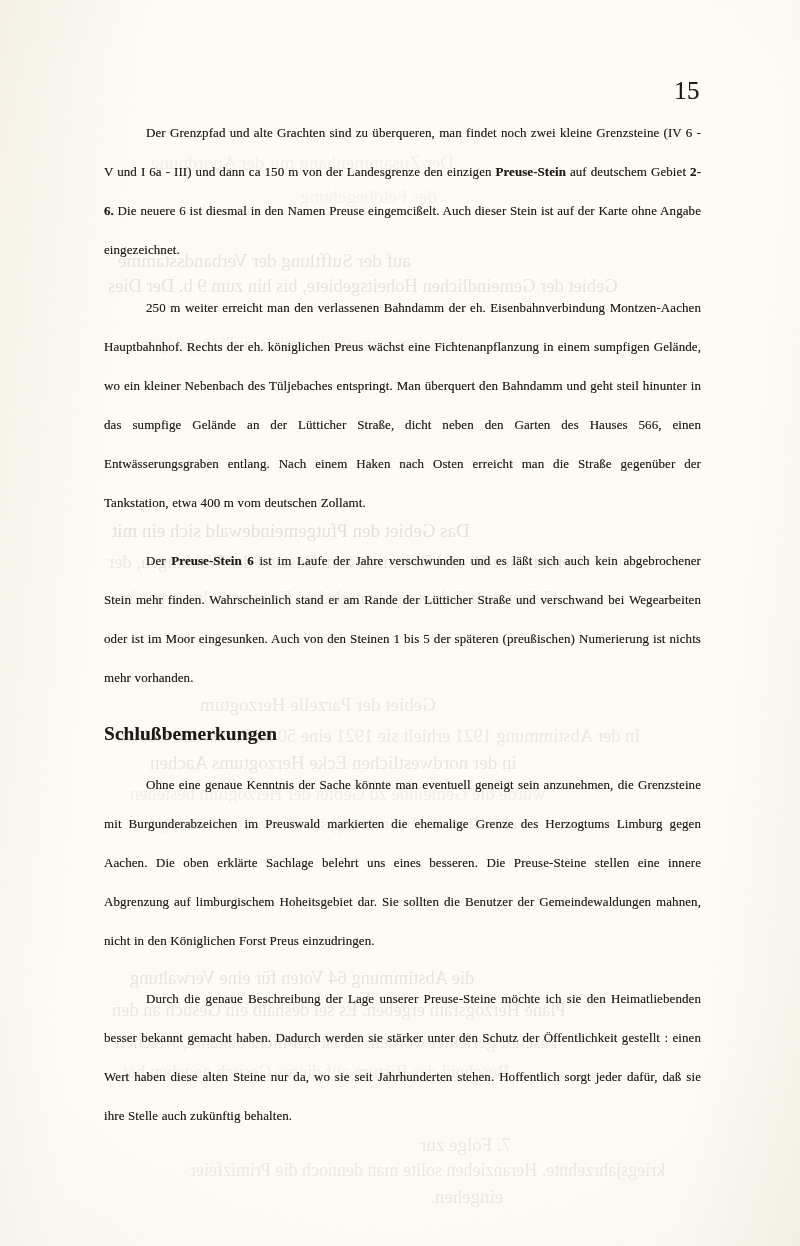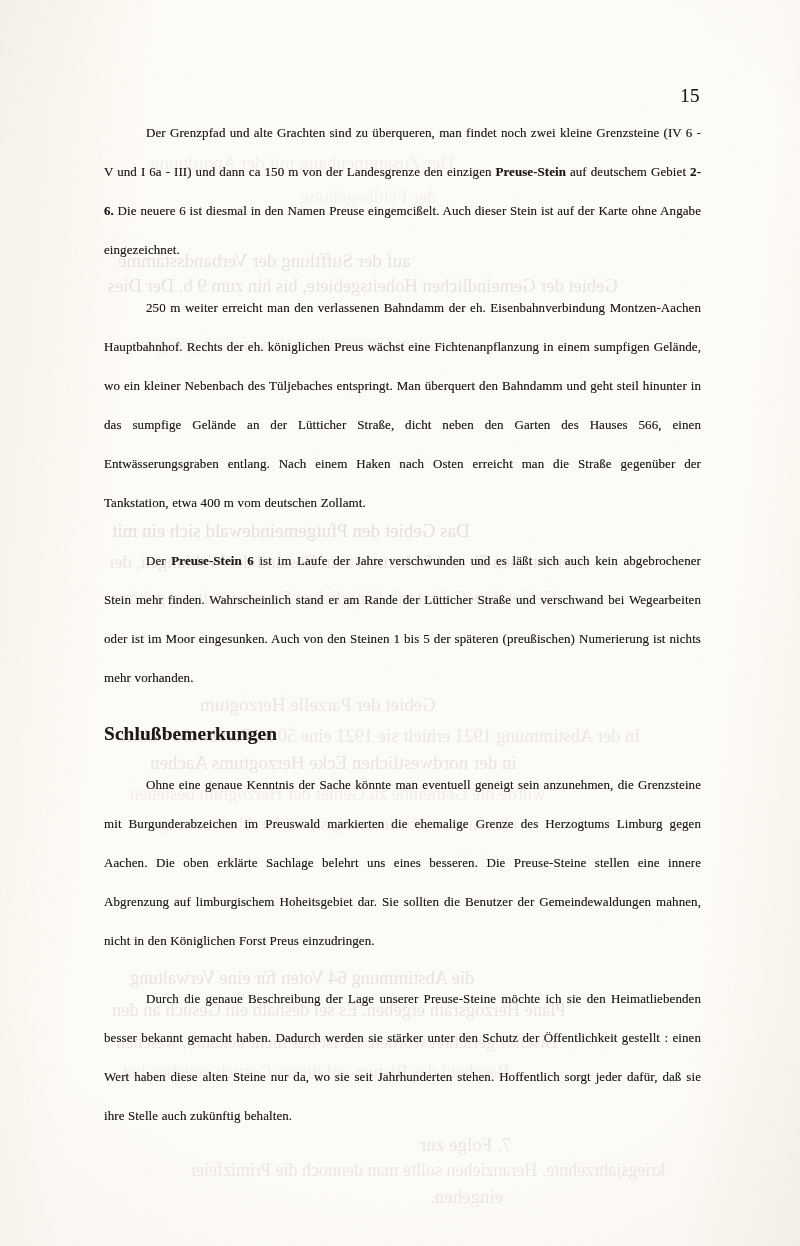--- a/index.html
+++ b/index.html
@@ -58,24 +58,23 @@
     position: absolute;
     inset: 0;
     z-index: 2;
   }
   .folio {
     position: absolute;
     top: 78px;
     left: 0;
     width: 700px;
     text-align: right;
-    font-size: 19px;
+    font-size: 25px;
     line-height: 1;
     letter-spacing: 0.4px;
-    margin-top: 8px;
   }
   .body-text {
     position: absolute;
     top: 113px;
     left: 104px;
     width: 597px;
   }
   p.para {
     margin: 0;
     text-align: justify;

